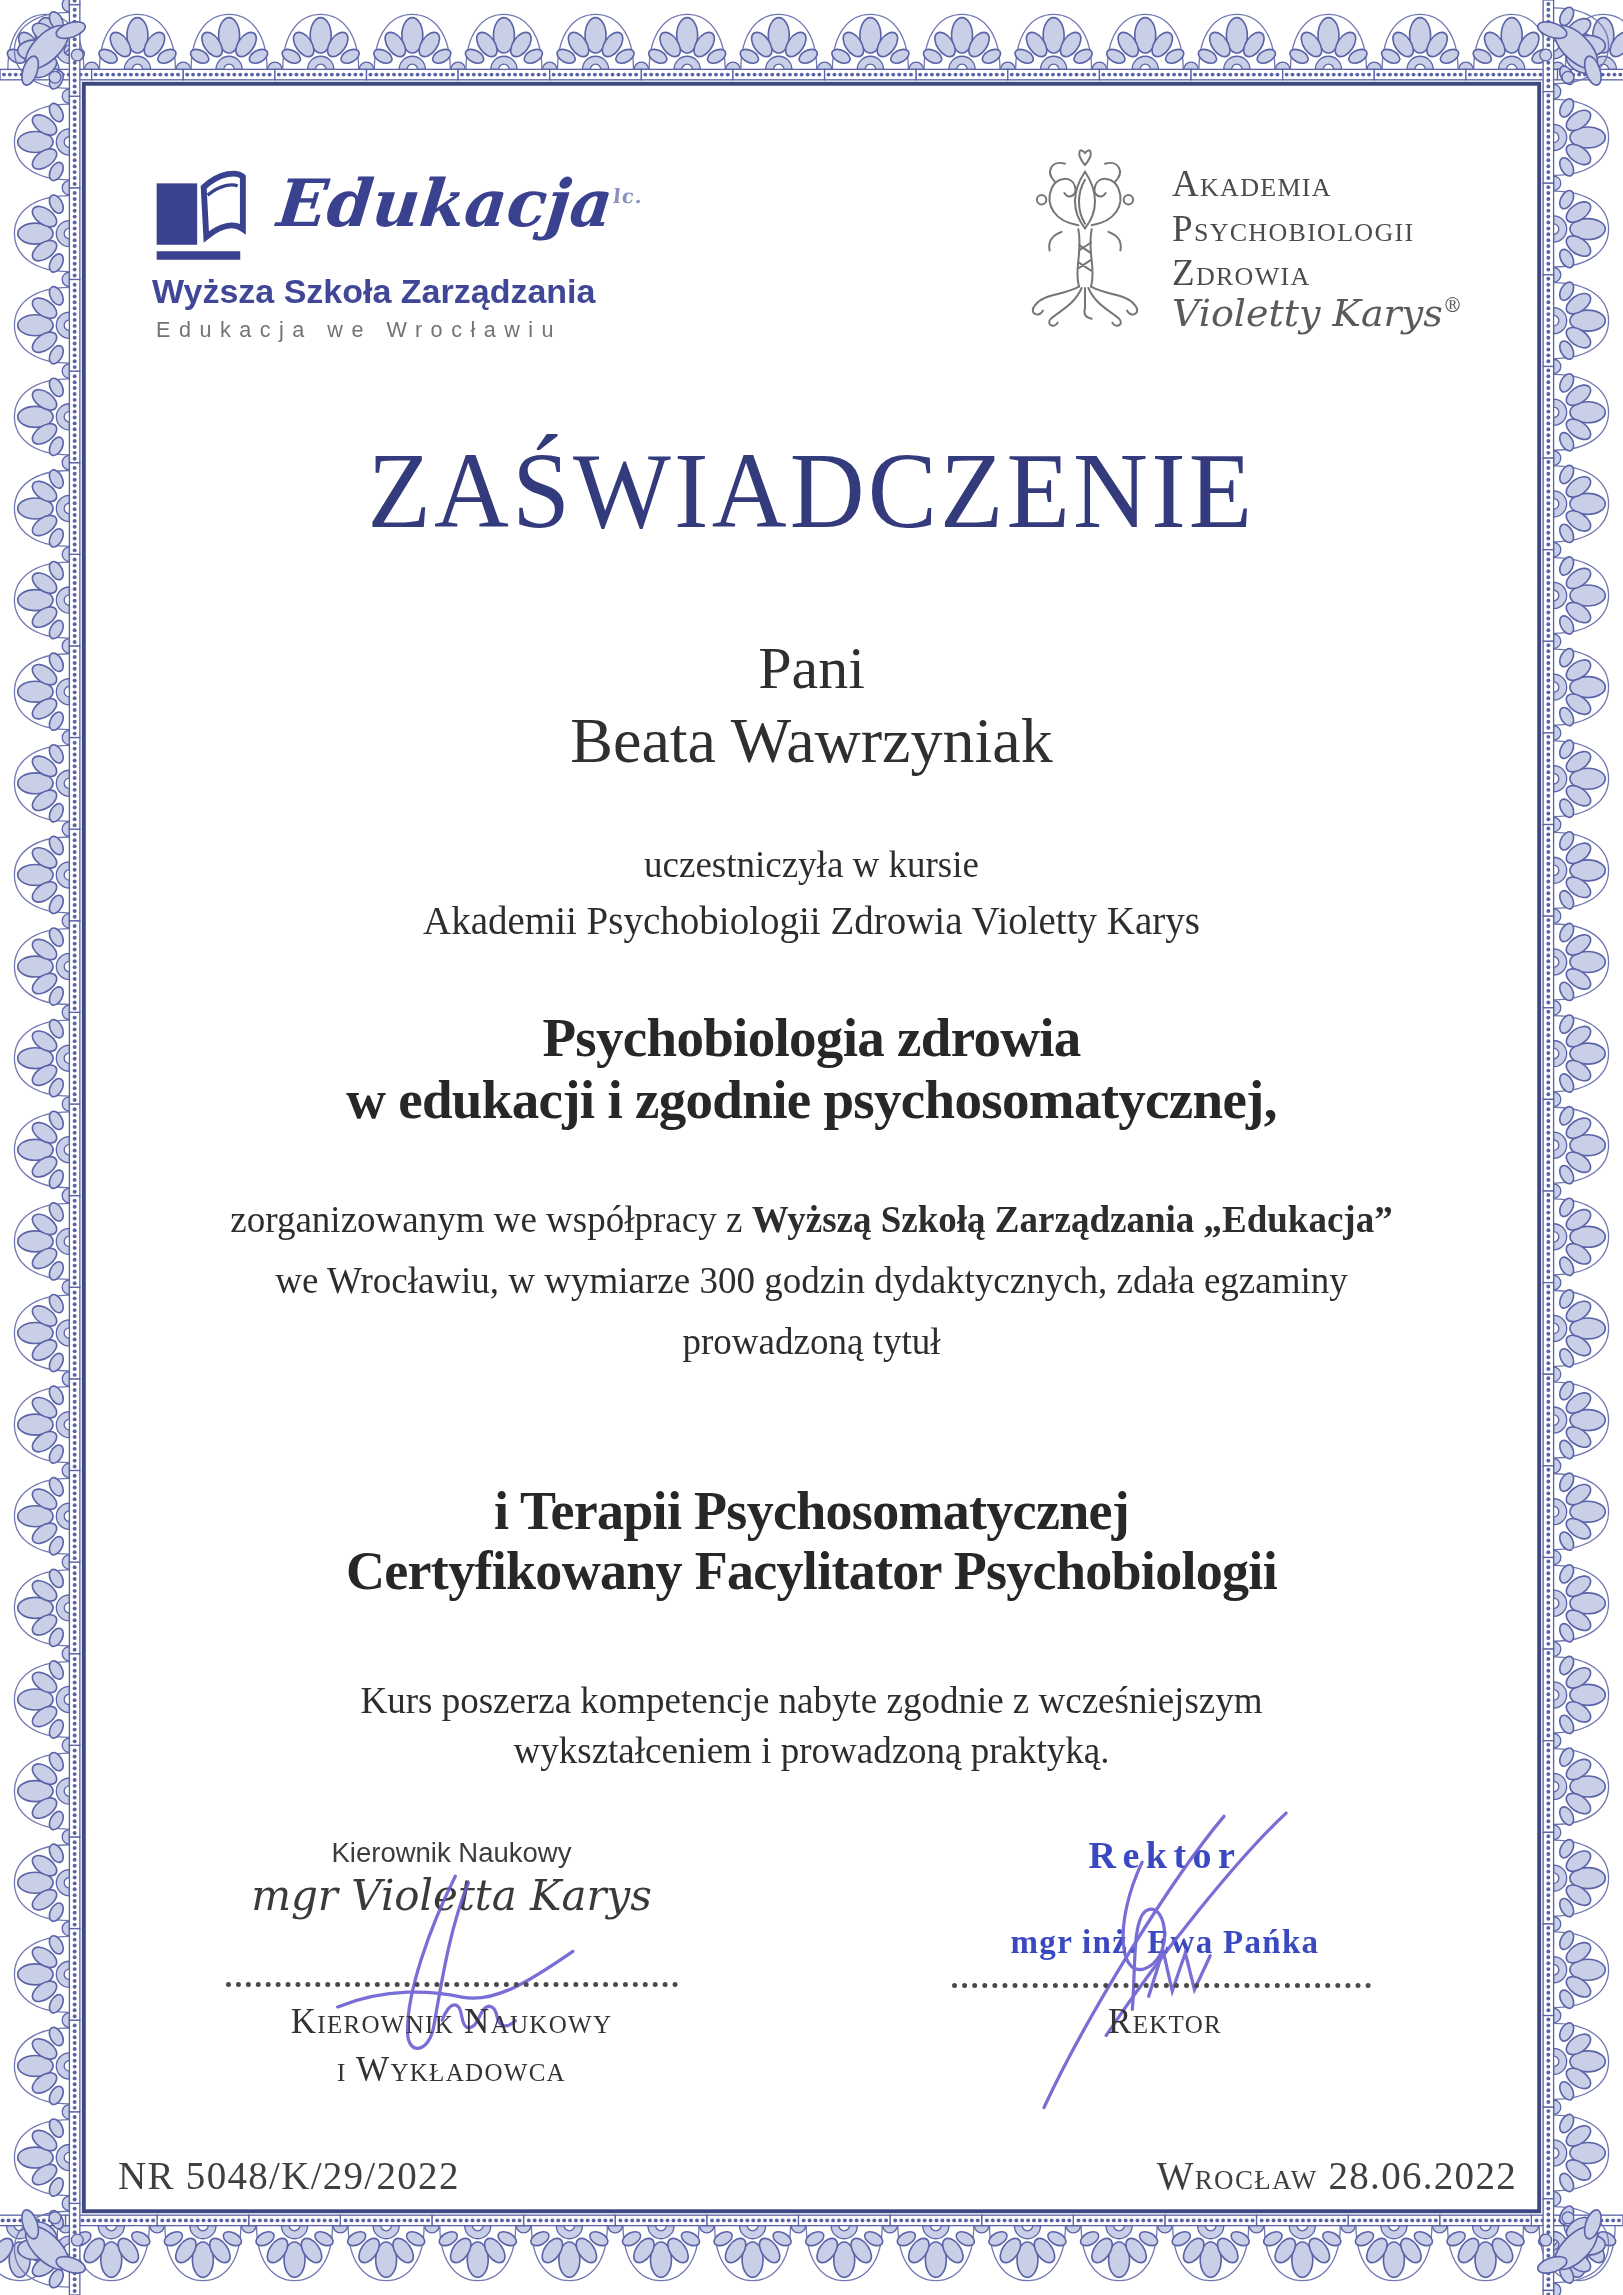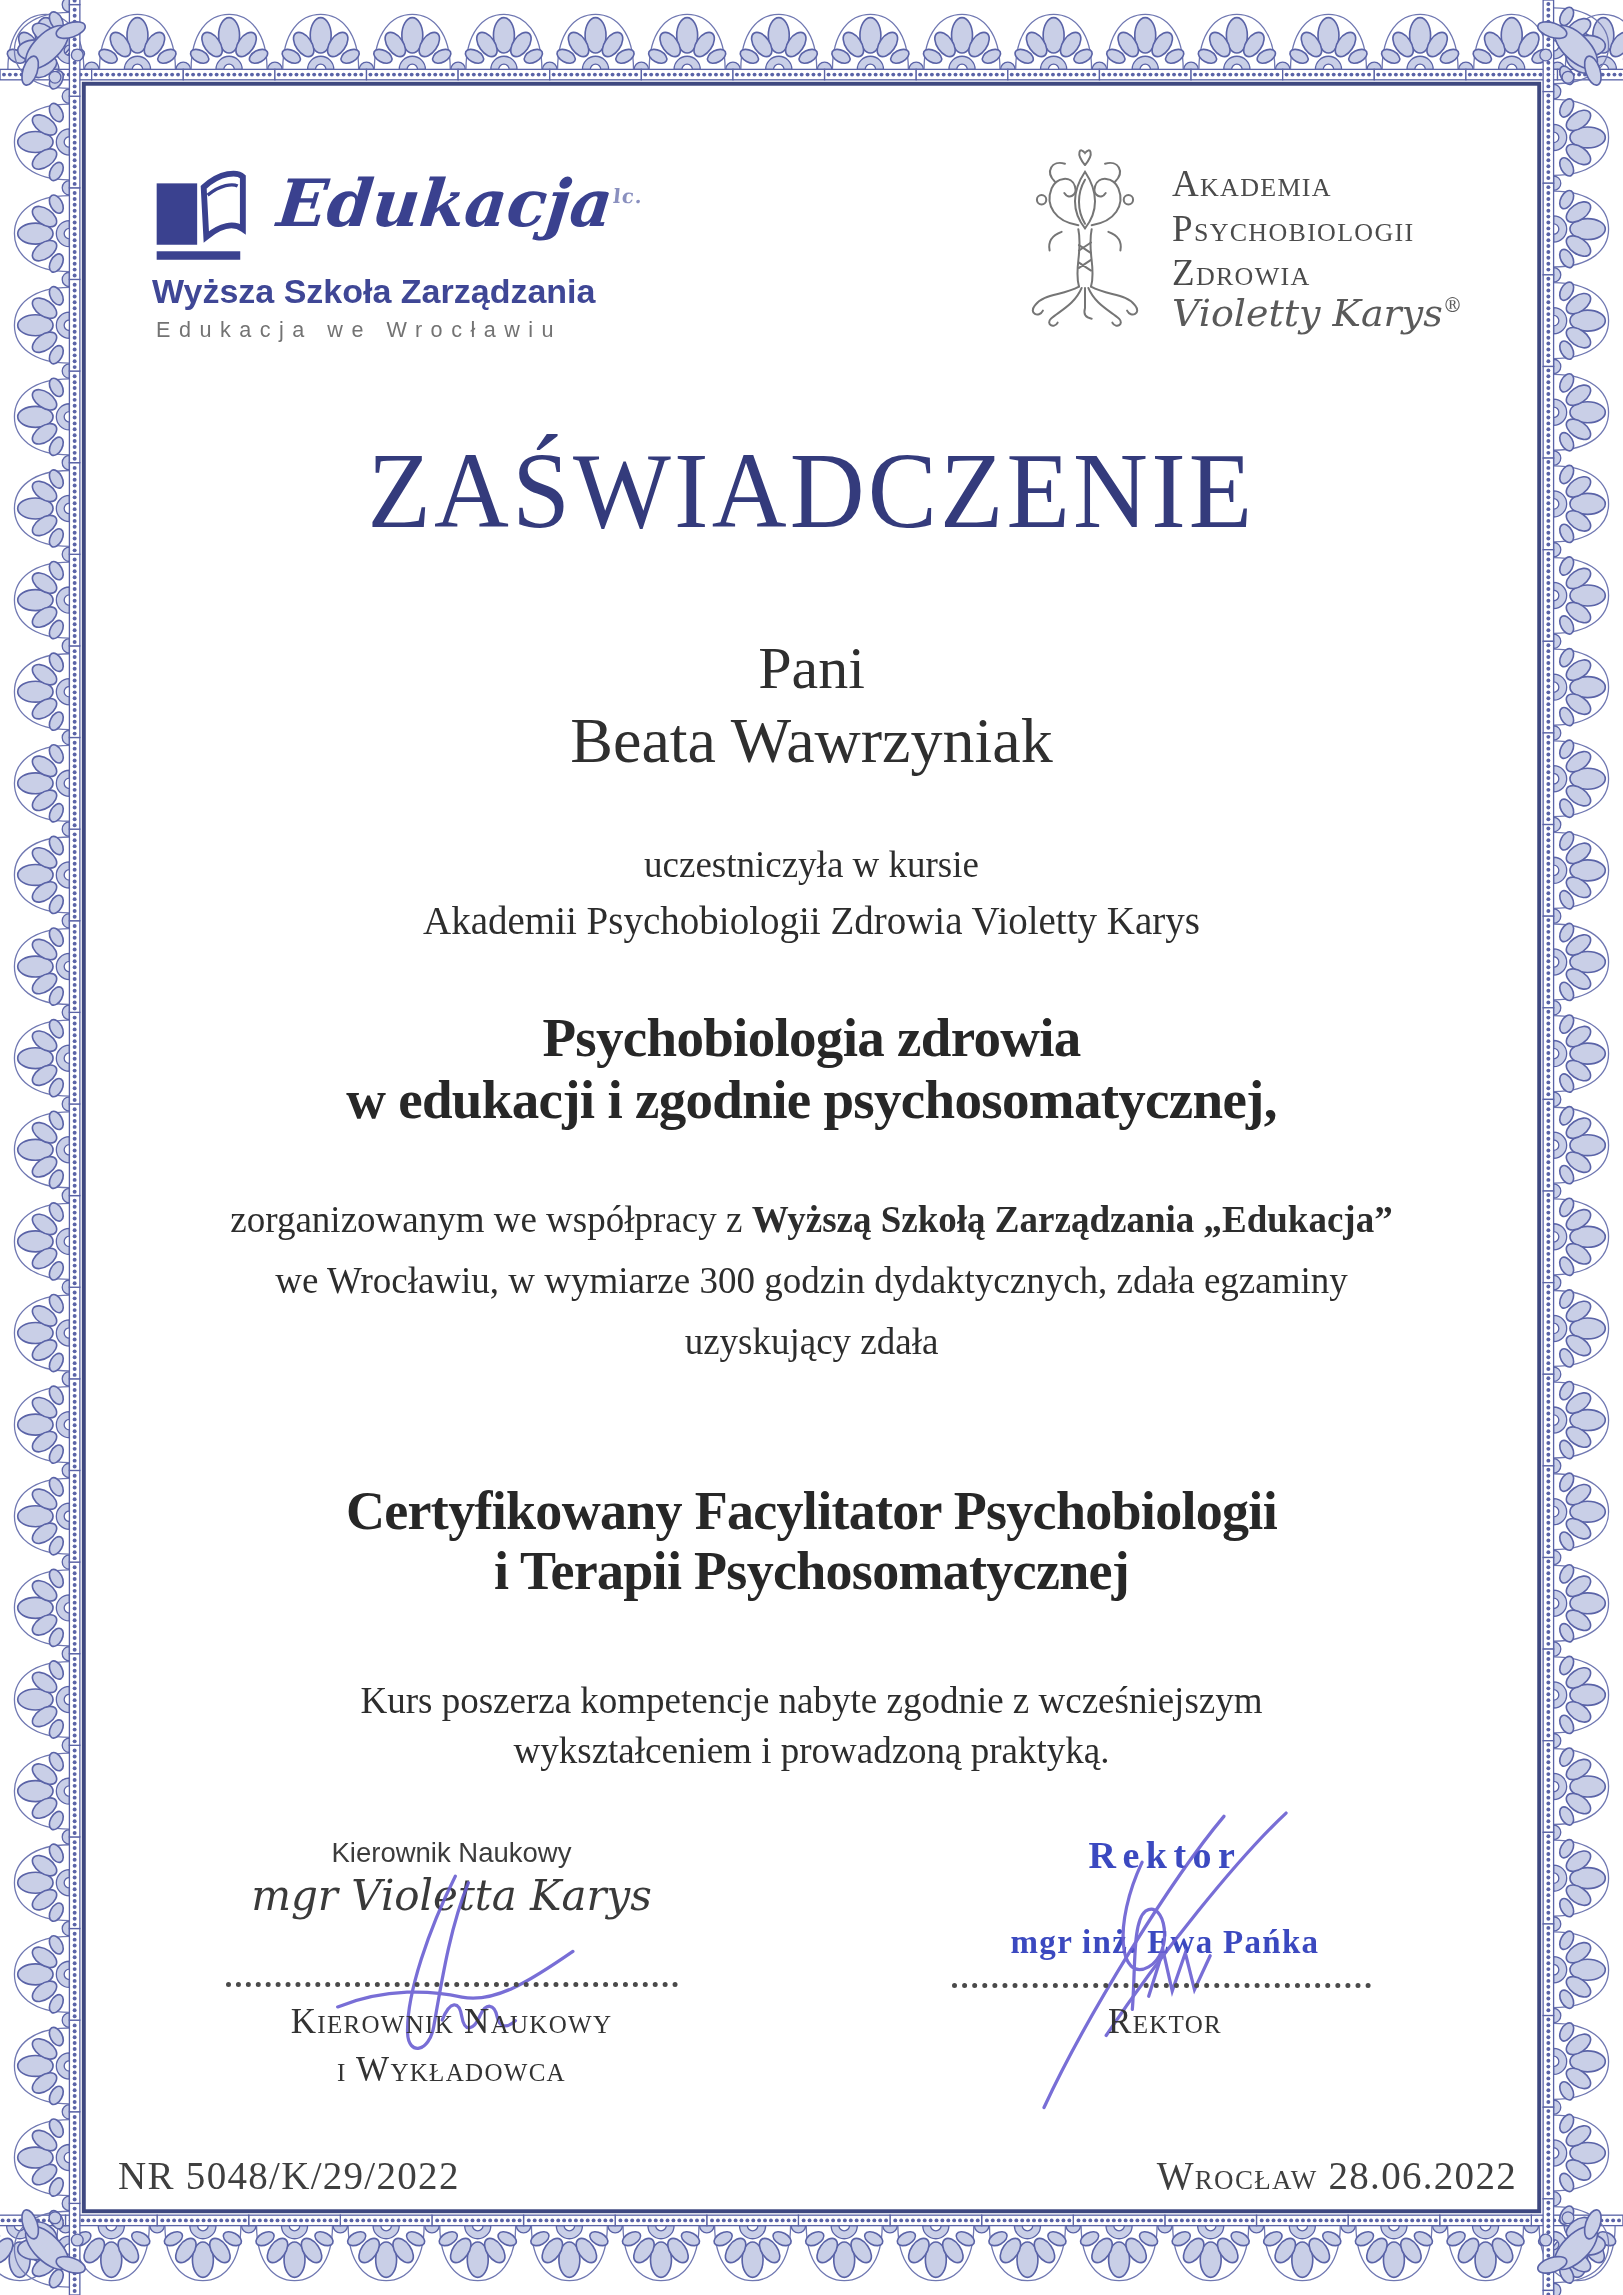--- a/index.html
+++ b/index.html
@@ -202,26 +202,26 @@
   <div class="cline intro2">Akademii Psychobiologii Zdrowia Violetty Karys</div>
 
   <div class="cline course">
     <div>Psychobiologia zdrowia</div>
     <div>w edukacji i zgodnie psychosomatycznej,</div>
   </div>
 
   <div class="cline bodypar">
     <div><span>zorganizowanym we współpracy z </span><b>Wyższą Szkołą Zarządzania „Edukacja”</b></div>
     <div>we Wrocławiu, w wymiarze 300 godzin dydaktycznych, zdała egzaminy</div>
-    <div>uzyskujący zdała</div>
+    <div>prowadzoną tytuł</div>
   </div>
 
   <div class="cline awarded">
+    <div>i Terapii Psychosomatycznej</div>
     <div>Certyfikowany Facylitator Psychobiologii</div>
-    <div>i Terapii Psychosomatycznej</div>
   </div>
 
   <div class="cline note">
     <div>Kurs poszerza kompetencje nabyte zgodnie z wcześniejszym</div>
     <div>wykształceniem i prowadzoną praktyką.</div>
   </div>
 
   <div class="sig-role-sans">Kierownik Naukowy</div>
   <div class="sig-name-script">mgr Violetta Karys</div>
   <svg class="abs" style="left:308px;top:1873px;" width="275" height="196" viewBox="0 0 420 300">

